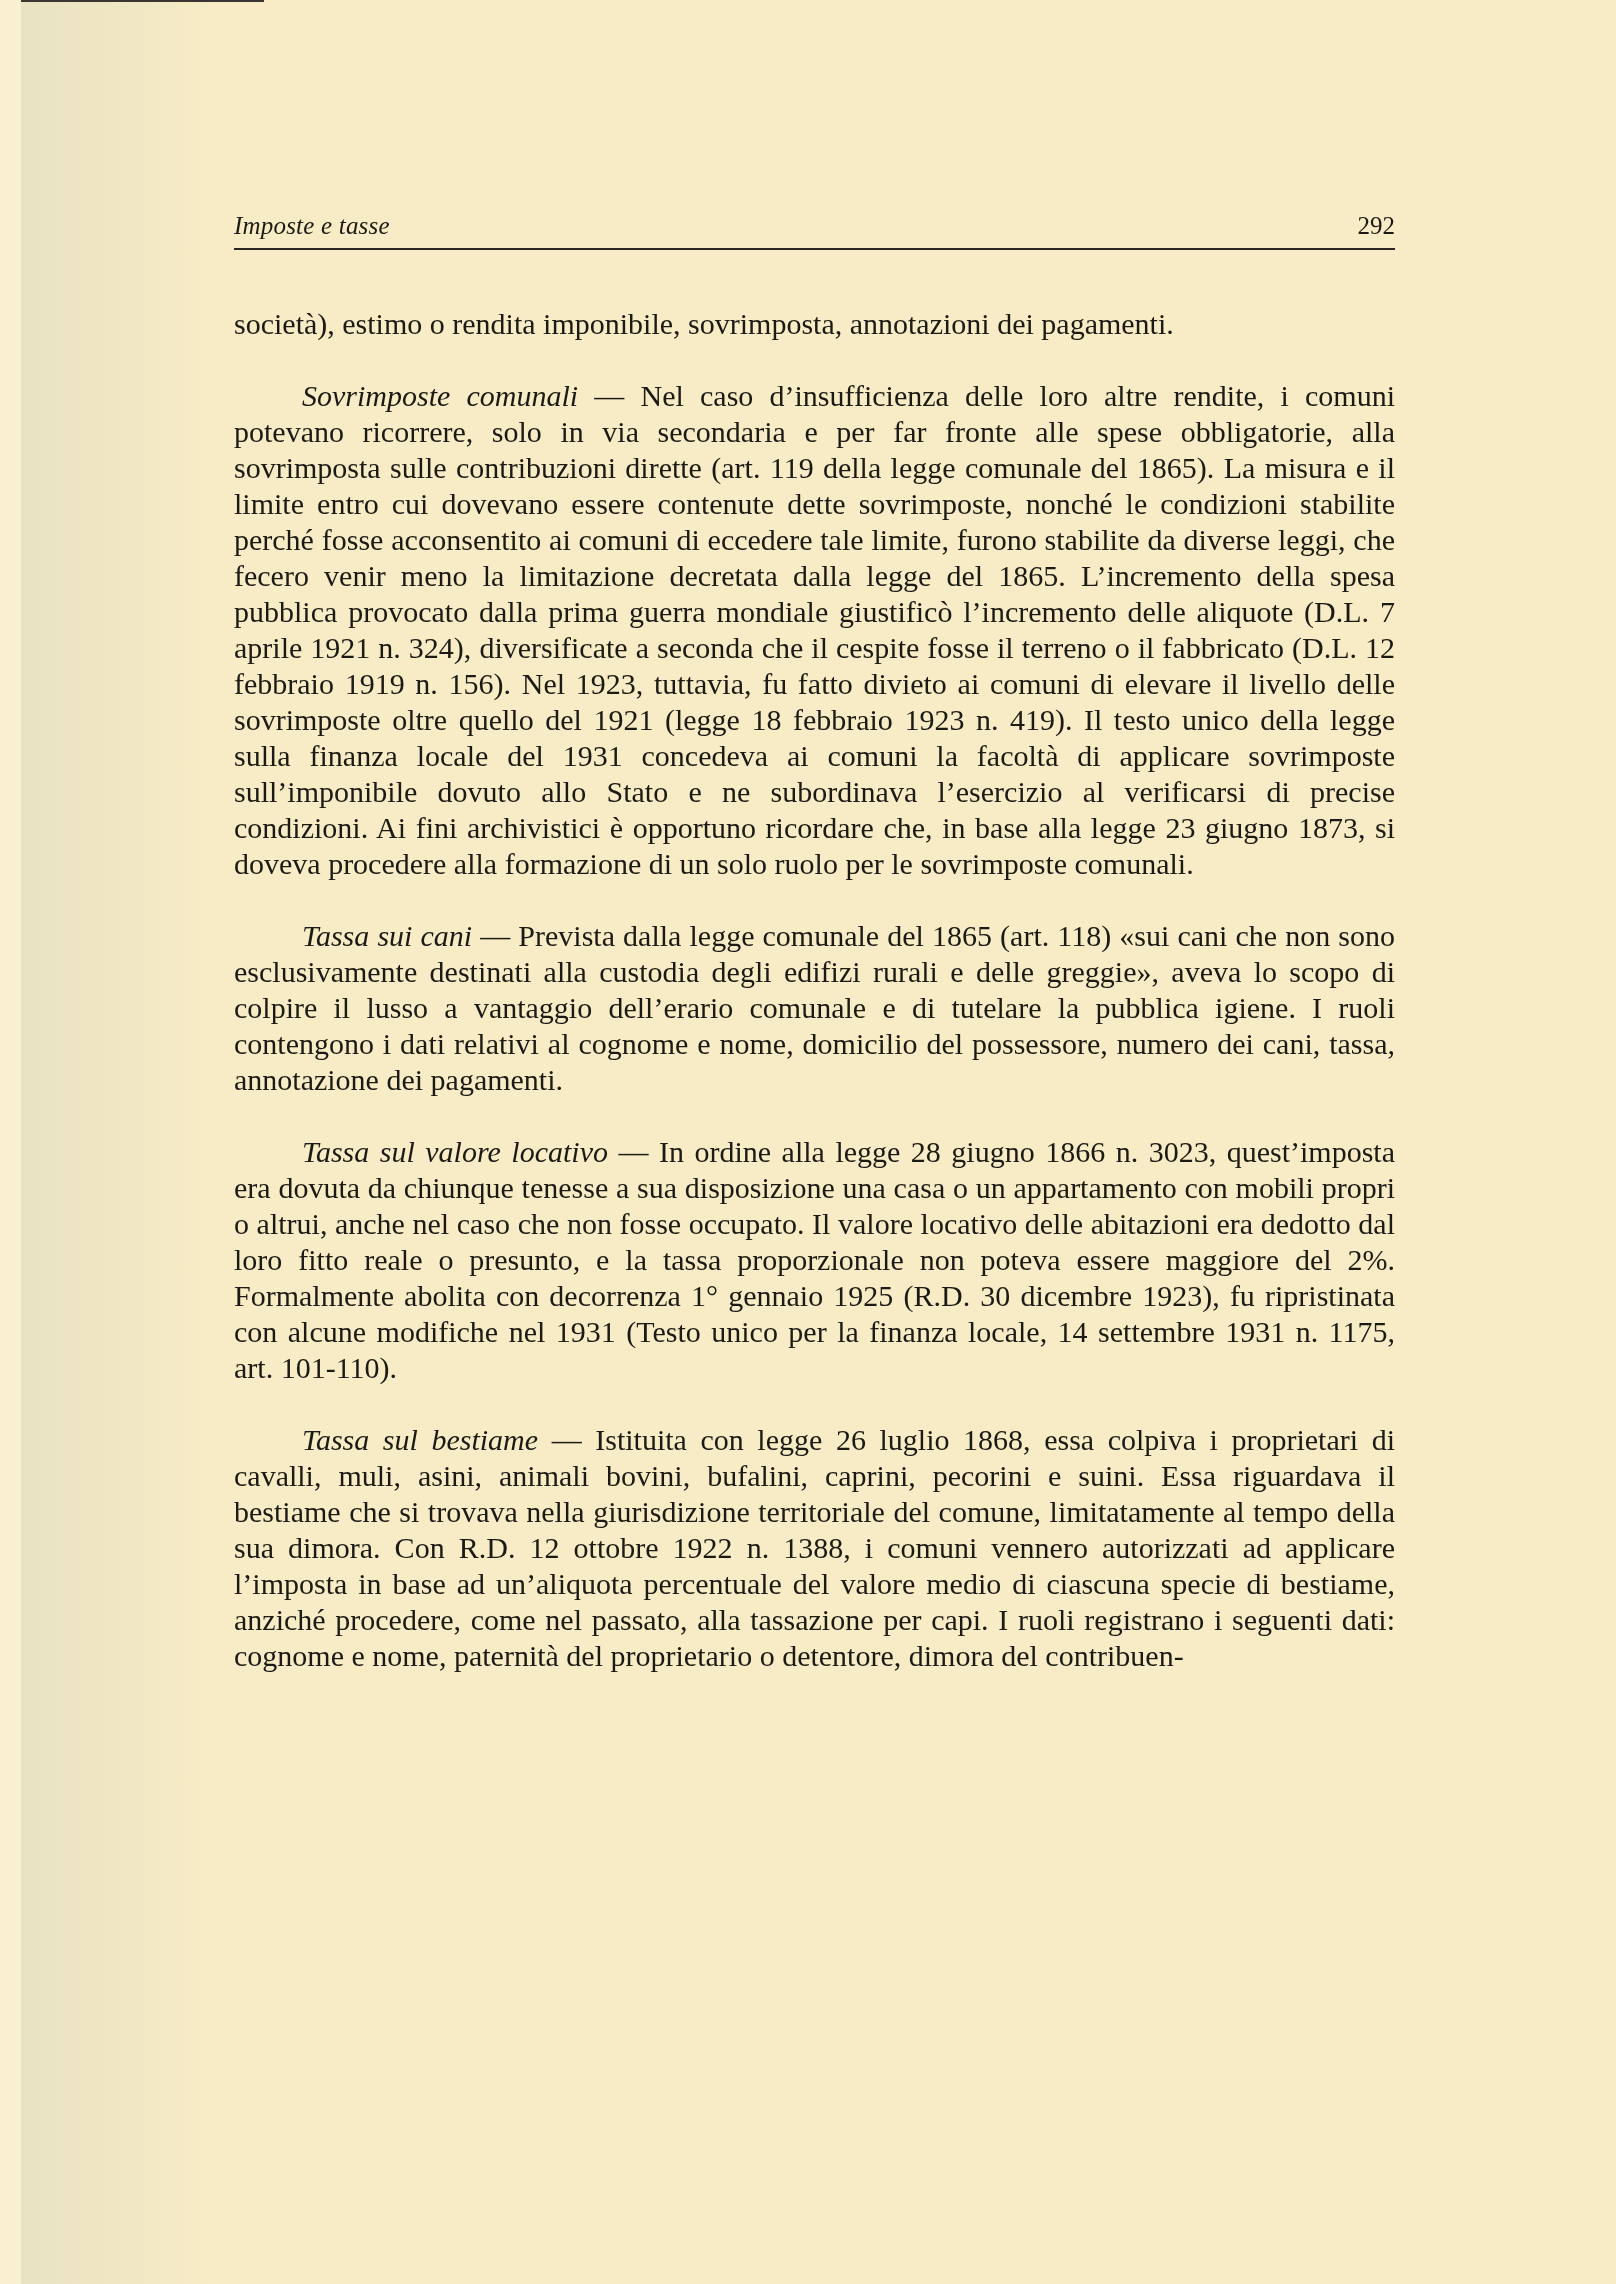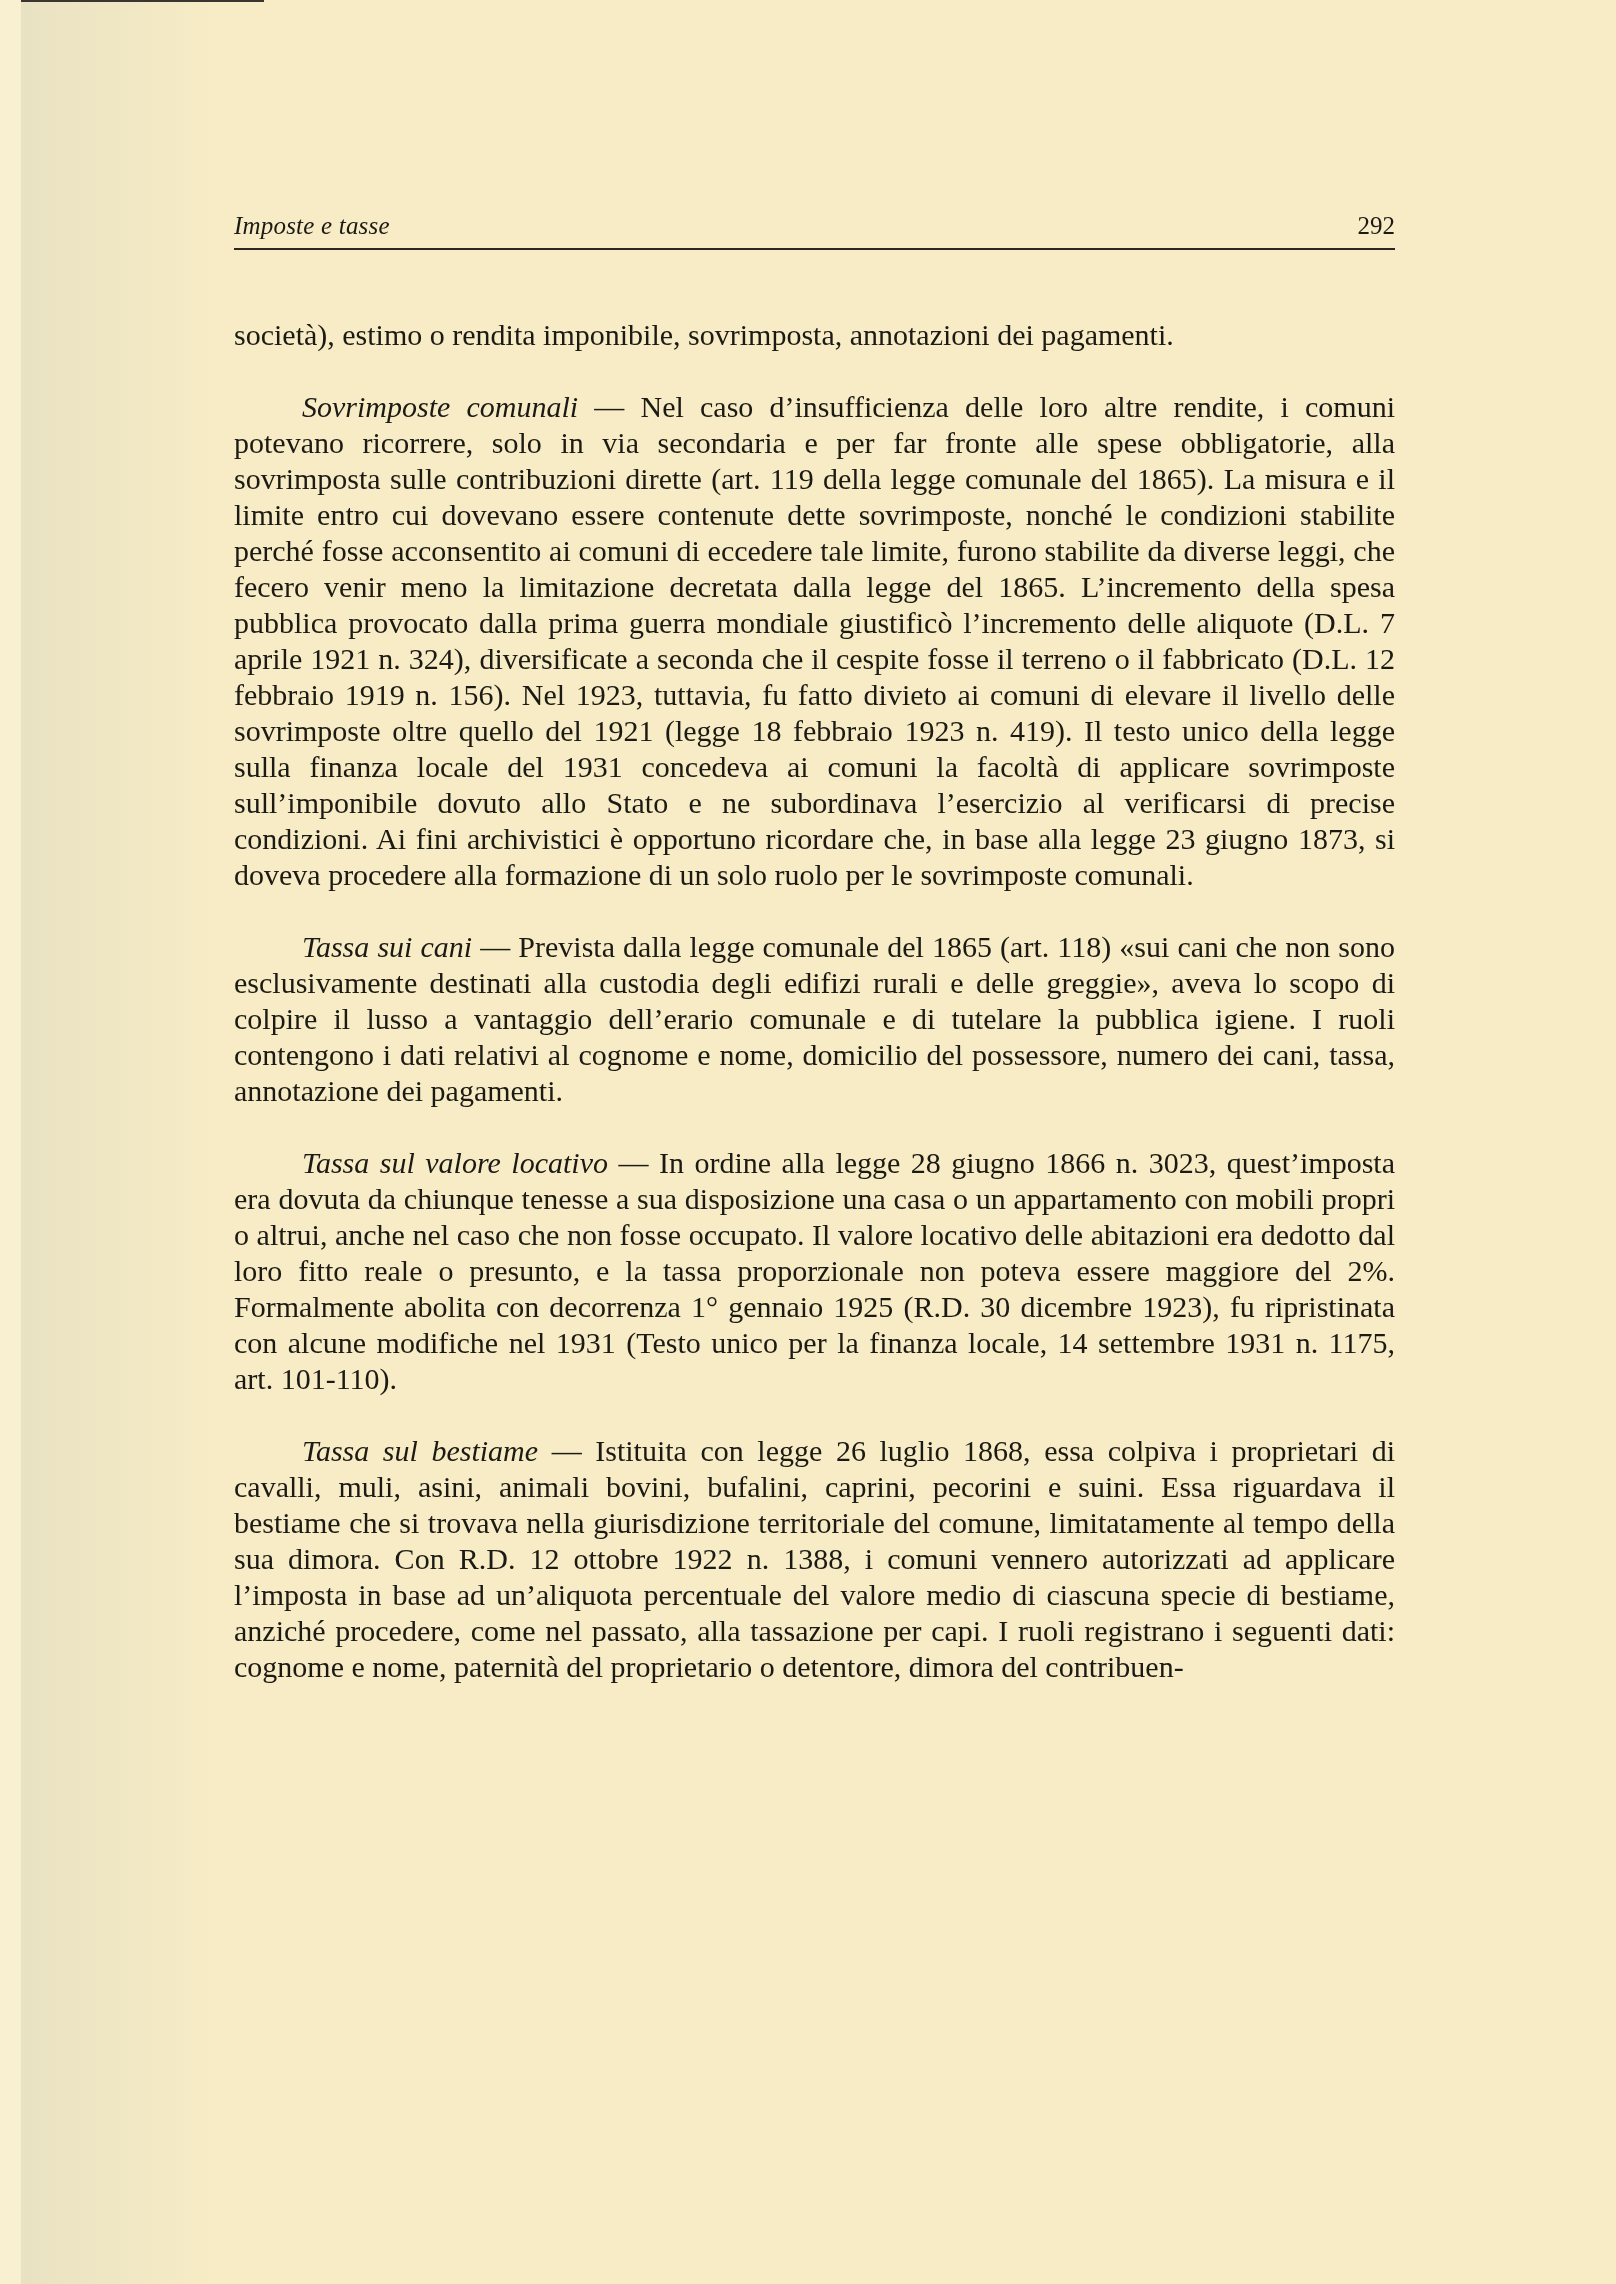--- a/index.html
+++ b/index.html
@@ -30,21 +30,21 @@
   .page-number {
     position: absolute; right: 0; top: 3.2px; font-size: 25px;
   }
   .header-rule {
     position: absolute; left: 234px; top: 248px; width: 1161px; height: 1.6px; background: #2a2620;
   }
   .body-text {
     position: absolute; left: 234px; top: 306px; width: 1161px;
     font-size: 30px; line-height: 36px; text-align: justify;
   }
-  .para { margin: 11px 0 36px 0; }
+  .para { margin: 0 0 36px 0; }
   .para.cont { text-indent: 0; }
   .para.ind { text-indent: 68px; }
   .lead { font-style: italic; }
   .dash { }
 </style>
 </head>
 <body>
 
 <div class="left-edge"></div>
 <div class="left-shade"></div>

